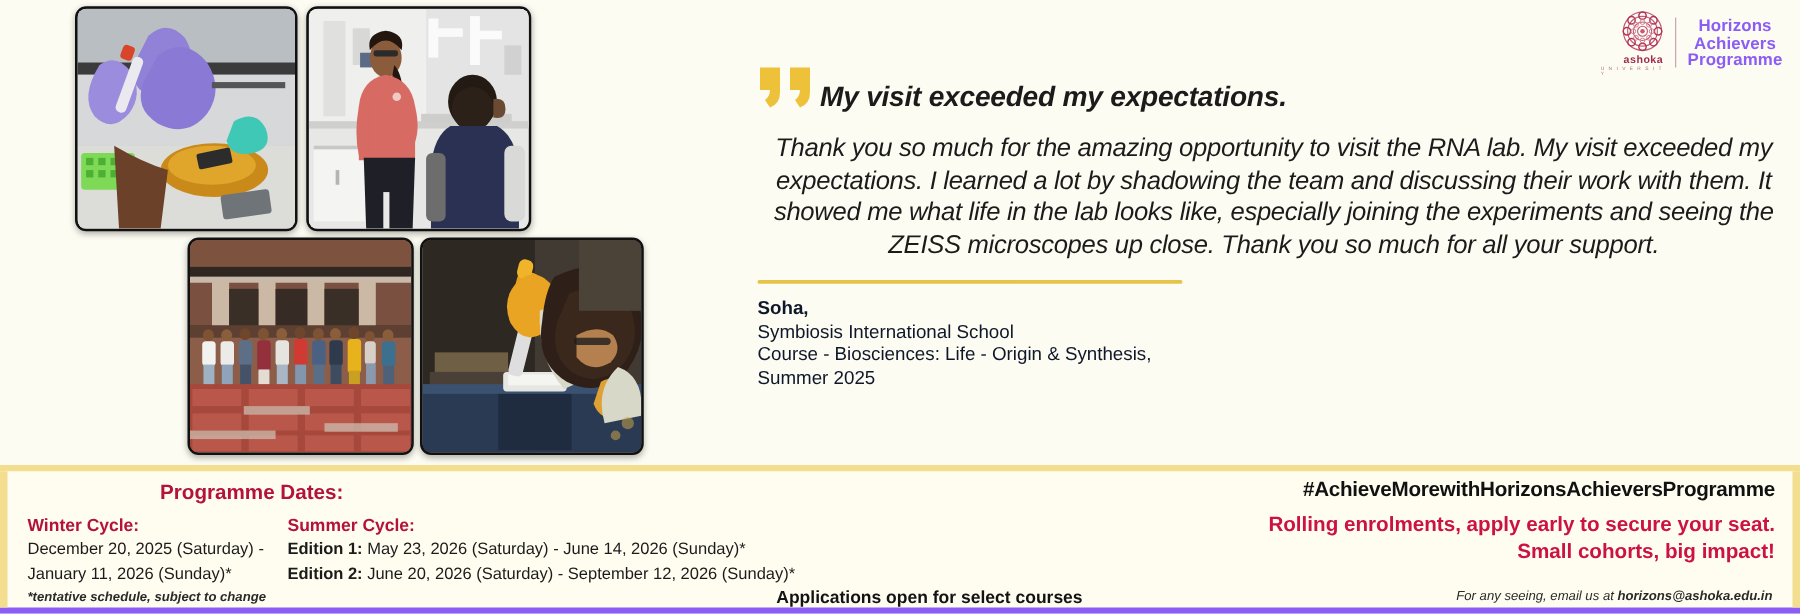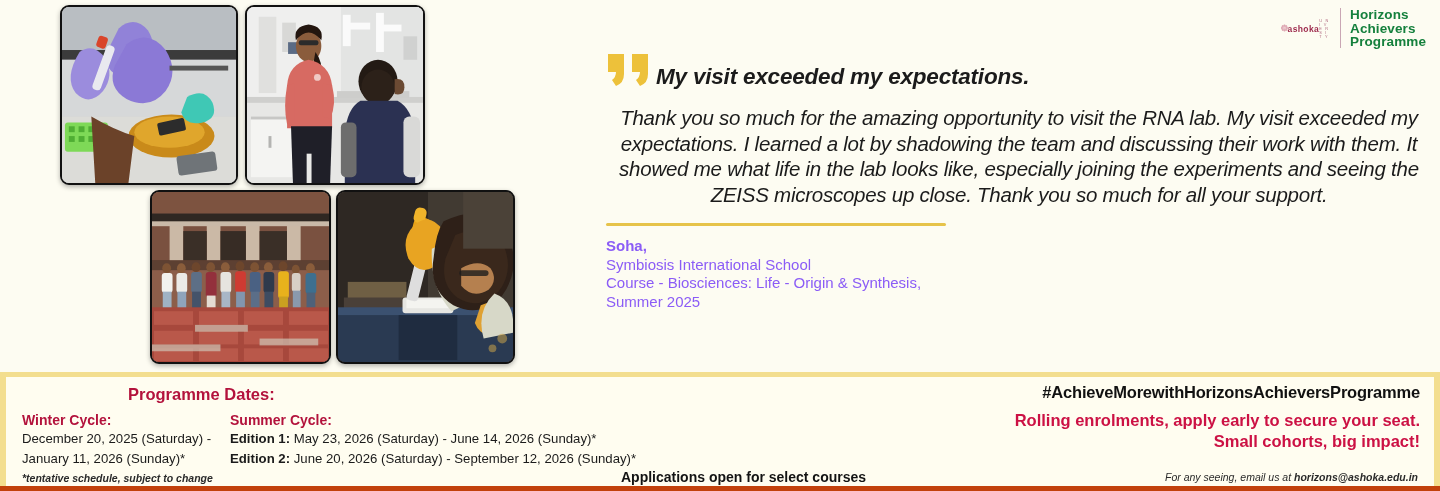--- a/index.html
+++ b/index.html
@@ -9,34 +9,34 @@
     background:#fdfcf2;
     position:relative;
     overflow:hidden;
   }
 
   
   .logo-block{
     position:absolute; top:8px; right:14px;
     display:flex; align-items:center; gap:9px;
   }
-  .logo-mark{ display:flex; flex-direction:row; align-items:center; width:50px; }
+  .logo-mark{ display:flex; flex-direction:column; align-items:flex-end; width:50px; }
   .logo-rosette{ width:34px; height:34px; display:block; }
   .logo-ashoka{
     font-size:8.5px; font-weight:bold; letter-spacing:.4px;
     color:#9e2b4e; line-height:1; margin-top:1px;
   }
   .logo-univ{
     font-size:3.9px; letter-spacing:1.2px; color:#b06a80;
     line-height:1; margin-top:1.5px;
   }
   .logo-rule{ width:1.5px; height:40px; background:#c9a6b4; }
   .logo-words{
-    color:#15803d; font-weight:bold; font-size:13.5px;
-    line-height:13.6px; letter-spacing:.1px;
+    color:#8b5cf6; font-weight:bold; font-size:13.5px;
+    line-height:13.6px; letter-spacing:.1px;text-align:center;
   }
 
   
   .collage{ position:absolute; left:0; top:0; width:560px; height:372px; }
   .photo{
     position:absolute; border-radius:9px; overflow:hidden;
     border:2.5px solid #111;
     box-shadow:0 2px 5px rgba(0,0,0,.30);
     background:#888;
   }
@@ -57,29 +57,29 @@
   .quote-body{
     margin-top:13px; font-size:20.5px; font-style:italic;
     line-height:25.5px; color:#1b1b1b; letter-spacing:-.25px;
     max-width:826px;
     text-align:center;
   }
   .gold-rule{
     margin-top:16px; width:340px; height:3px;
     background:#e6c34a; border-radius:2px;
   }
-  .attrib{ margin-top:11px; font-size:15px; line-height:18.5px; color:#8b5cf6; }
+  .attrib{ margin-top:11px; font-size:15px; line-height:18.5px; color:#0f172a; }
   .attrib .nm{ font-weight:bold; display:block; }
 
   
   .banner{
     position:absolute; left:0; bottom:0; width:1440px; height:119px;
     background:#fffdf0;
     border-top:5px solid #f3de8f;
-    border-bottom:5px solid #c2410c;
+    border-bottom:5px solid #8b5cf6;
   }
   .banner:before, .banner:after{
     content:""; position:absolute; top:0; bottom:0; width:6px; background:#f3de8f;
   }
   .banner:before{ left:0; } .banner:after{ right:0; }
 
   .dates{ position:absolute; left:18px; top:6px; width:620px; }
   .dates-title{
     color:#b3123c; font-weight:bold; font-size:16.5px;
     margin-left:110px; margin-top:2px;

